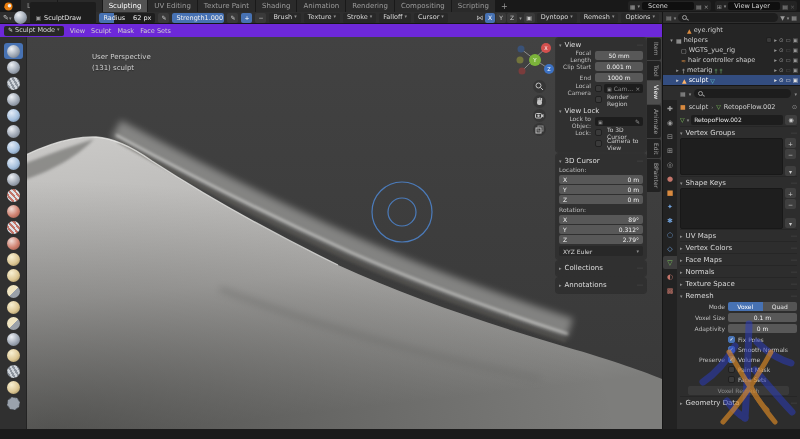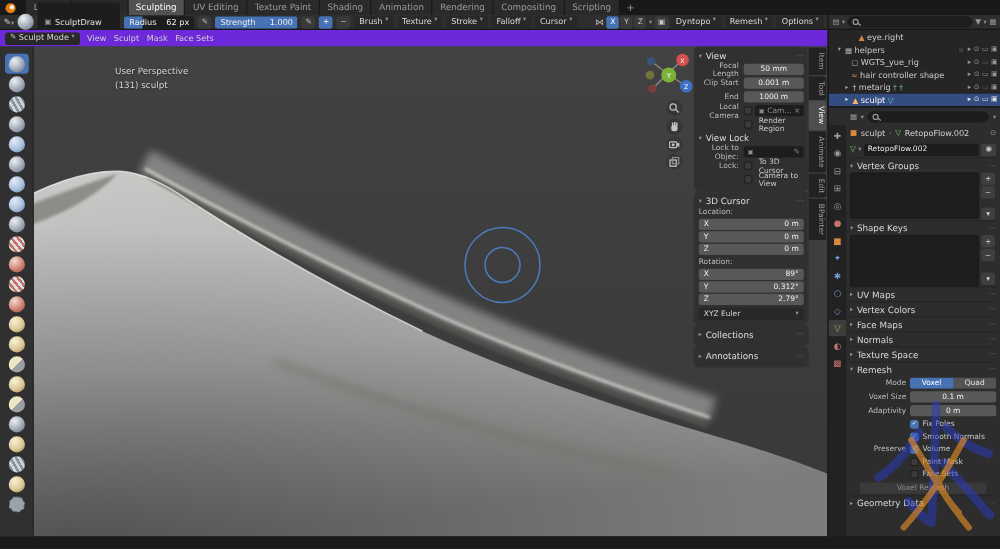--- a/index.html
+++ b/index.html
@@ -120,36 +120,52 @@
       <span class="ws-tab active">Sculpting</span>
       <span class="ws-tab">UV Editing</span>
       <span class="ws-tab">Texture Paint</span>
       <span class="ws-tab">Shading</span>
       <span class="ws-tab">Animation</span>
       <span class="ws-tab">Rendering</span>
       <span class="ws-tab">Compositing</span>
       <span class="ws-tab">Scripting</span>
     </div>
   <span class="ws-plus">+</span>
+  <div style="margin-left:auto;display:flex;align-items:center">
+    <div class="id-sel">
+      <span class="tiny-ic">▦</span>
+        <span class="arr">▾</span>
+      <span class="fld">Scene</span>
+      <span class="tiny-ic">▤</span>
+      <span class="tiny-ic">×</span>
+    </div>
+    <div class="id-sel">
+      <span class="tiny-ic">⊞</span>
+        <span class="arr">▾</span>
+      <span class="fld">View Layer</span>
+      <span class="tiny-ic">▤</span>
+      <span class="tiny-ic dim">×</span>
+    </div>
+  </div>
 </div>
 
 <div id="toolrow" class="abs">
   <span style="color:#c9c9c9;font-size:7px">✎<span class="arr">▾</span></span>
   <div class="brushball"></div>
   <div class="namefld">
     <span style="color:#9a9a9a;font-size:6px">▣</span>
     <span>SculptDraw</span>
   </div>
   <div class="slider" style="width:56px">
     <div class="fill" style="width:26%"></div>
     <span>Radius</span>
       <span>62 px</span>
   </div>
   <div class="sqbtn">✎</div>
-  <div class="slider" style="width:66px">
+  <div class="slider" style="width:52px">
     <div class="fill" style="width:100%"></div>
     <span>Strength</span>
       <span>1.000</span>
   </div>
   <div class="sqbtn">✎</div>
   <div class="sqbtn blue">+</div>
   <div class="sqbtn">−</div>
   <div id="brush-dds" style="display:flex;gap:3px">
       <div class="dd">
         <span>Brush</span>

